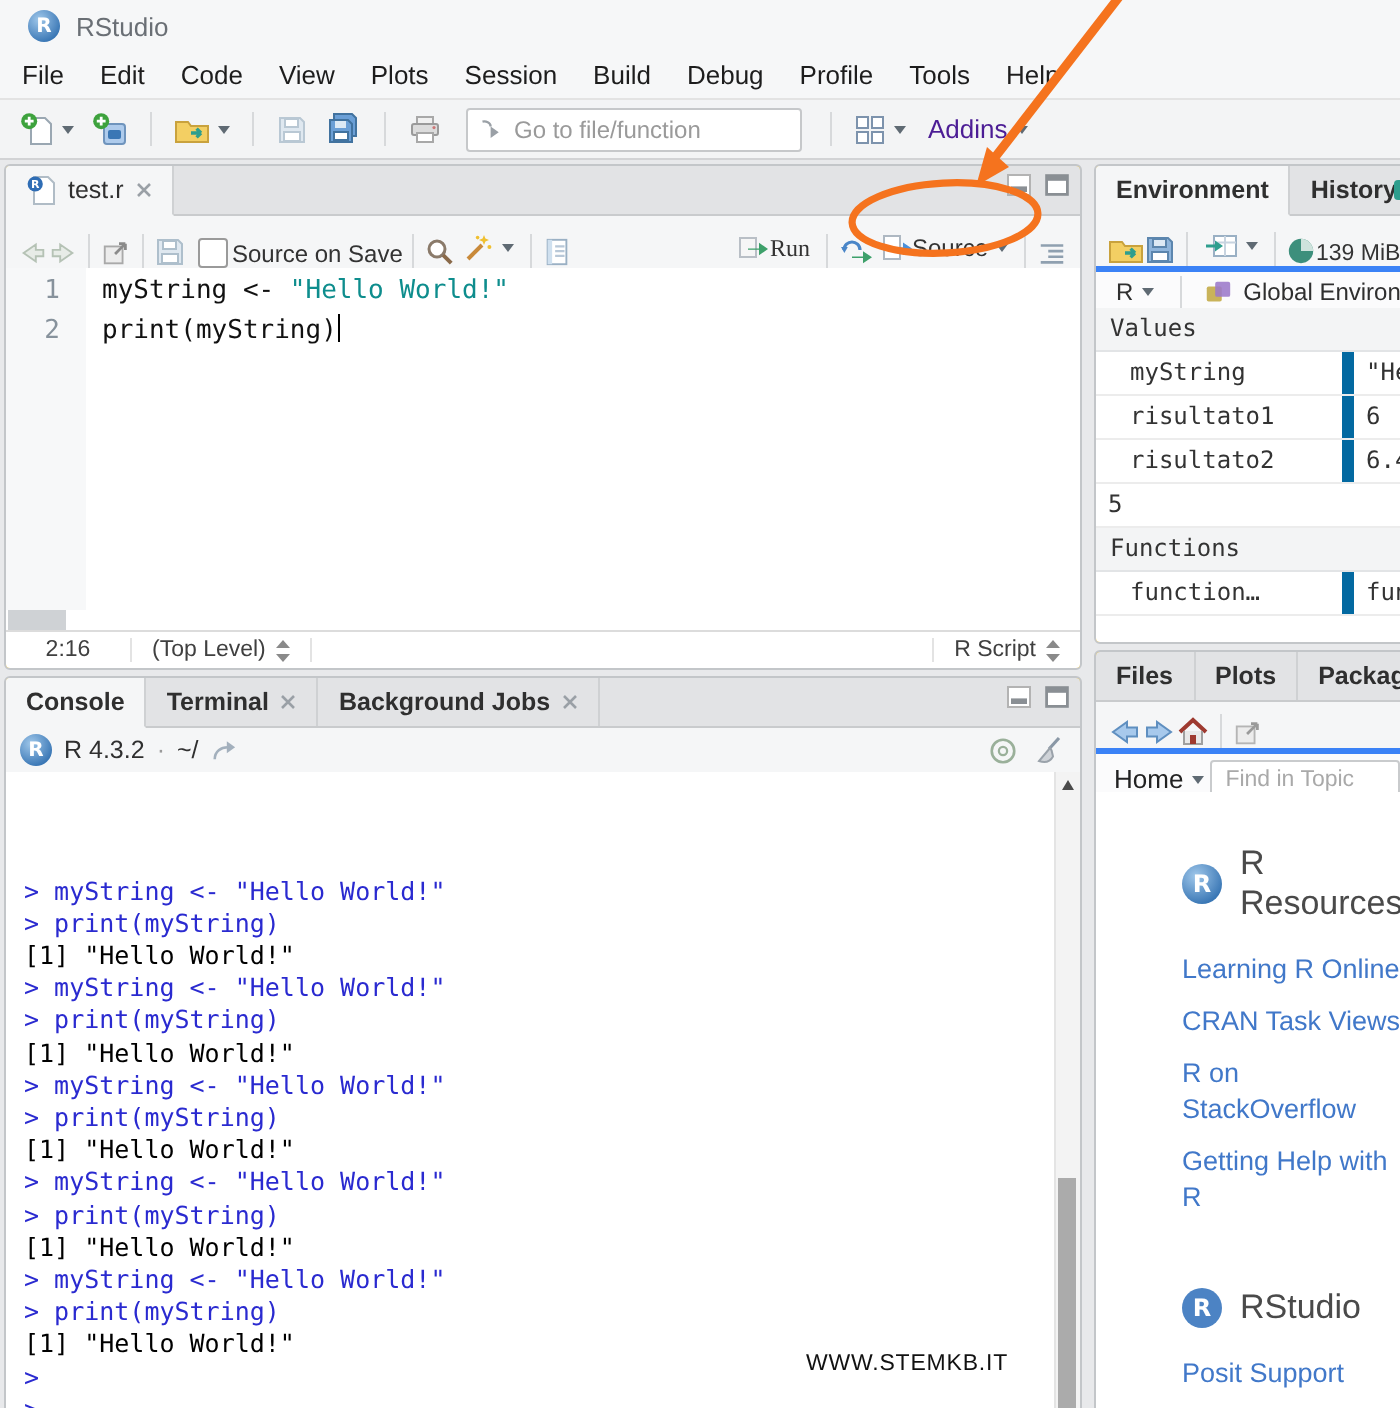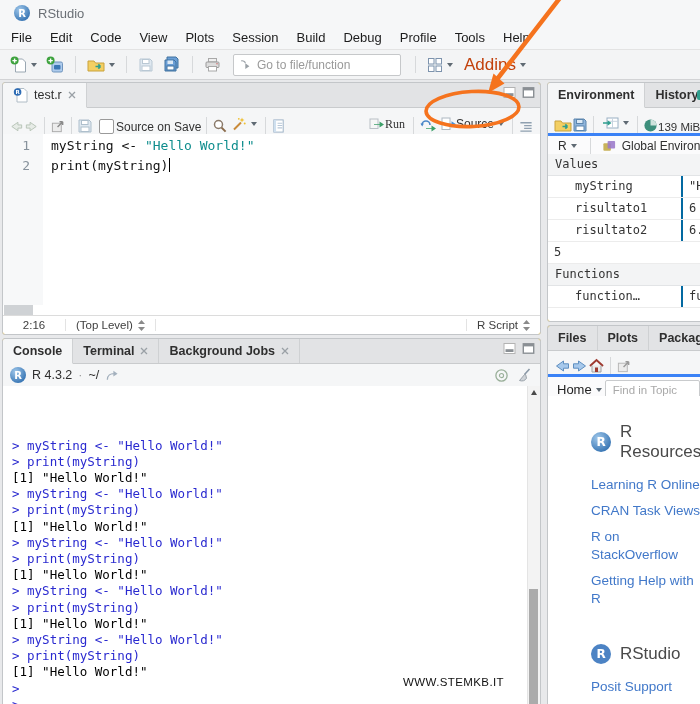--- a/index.html
+++ b/index.html
@@ -24,21 +24,21 @@
   .menu-item{padding:3px 9px;color:#1d1d1d;}
   .toolbar{position:absolute;top:49px;left:0;right:0;height:29px;background:#f3f4f5;
            border-top:1px solid #e3e3e3;border-bottom:1px solid #d2d3d5;
            display:flex;align-items:center;padding:0 7px;gap:3px;}
   .tbtn{display:inline-flex;align-items:center;padding:2px 3px;border-radius:2px;}
   .goto-box{display:flex;align-items:center;background:#fff;border:1px solid #c6c8ca;border-radius:2px;
             height:20px;width:158px;margin:0 6px;padding:0 4px;gap:4px;}
   .goto-box input{border:none;outline:none;flex:1;font-size:12px;color:#333;min-width:0;
                   font-family:"Liberation Sans",sans-serif;background:transparent;}
   .goto-box input::placeholder{color:#9a9a9a;}
-  .addins-label{font-size:17px;color:#c2410c;margin-left:2px;}
+  .addins-label{font-size:13px;color:#4c1d95;margin-left:2px;}
 
   
   .pane{position:absolute;background:#eab308;border:1px solid #c3c6c9;border-radius:3px;overflow:hidden;}
   .source-pane{left:2px;top:82px;width:537px;height:251px;}
   .env-pane{left:547px;top:82px;width:158px;height:238px;}
   .console-pane{left:2px;top:338px;width:537px;height:368px;}
   .files-pane{left:547px;top:325px;width:158px;height:382px;}
 
   .tabstrip{height:24px;background:#e2e3e5;border-bottom:1px solid #c9cbcd;display:flex;
             align-items:stretch;position:relative;}
@@ -83,22 +83,22 @@
                border-left:3.5px solid transparent;border-right:3.5px solid transparent;
                border-bottom:5px solid #4a4a4a;}
   .vscroll .thumb{position:absolute;left:1px;width:9px;top:203px;height:116px;background:#ababab;}
 
   
   .env-list{position:absolute;top:71px;left:0;right:0;bottom:0;background:#fff;
             font-family:"DejaVu Sans Mono",monospace;font-size:12px;}
   .env-header{height:21px;line-height:20px;background:#f3f4f5;border-bottom:1px solid #e2e4e6;
               padding-left:7px;color:#333;}
   .env-row{display:flex;height:21px;line-height:20px;border-bottom:1px solid #ececec;}
-  .env-name{width:106px;padding-left:17px;border-right:2px solid #0369a1;overflow:hidden;
-            white-space:nowrap;flex:none;margin-left:10px;}
+  .env-name{width:106px;padding-left:17px;border-right:6px solid #0369a1;overflow:hidden;
+            white-space:nowrap;flex:none;}
   .env-value{padding-left:6px;white-space:nowrap;overflow:hidden;flex:1;}
   .memtext{font-size:11.5px;color:#333;white-space:nowrap;}
   .envsub{height:20px;background:#fbfbfc;border-bottom:1px solid #e2e4e6;display:flex;
           align-items:center;gap:5px;padding:0 7px;font-size:12px;color:#2f2f2f;}
   .clipped-tab{position:absolute;right:-4px;top:5px;}
 
   
   .find-box{display:flex;align-items:center;background:#fff;border:1px solid #c9cbcd;border-radius:2px;
             height:17px;width:96px;padding:0 5px;}
   .find-box input{border:none;outline:none;width:100%;font-size:11.5px;color:#333;background:transparent;

